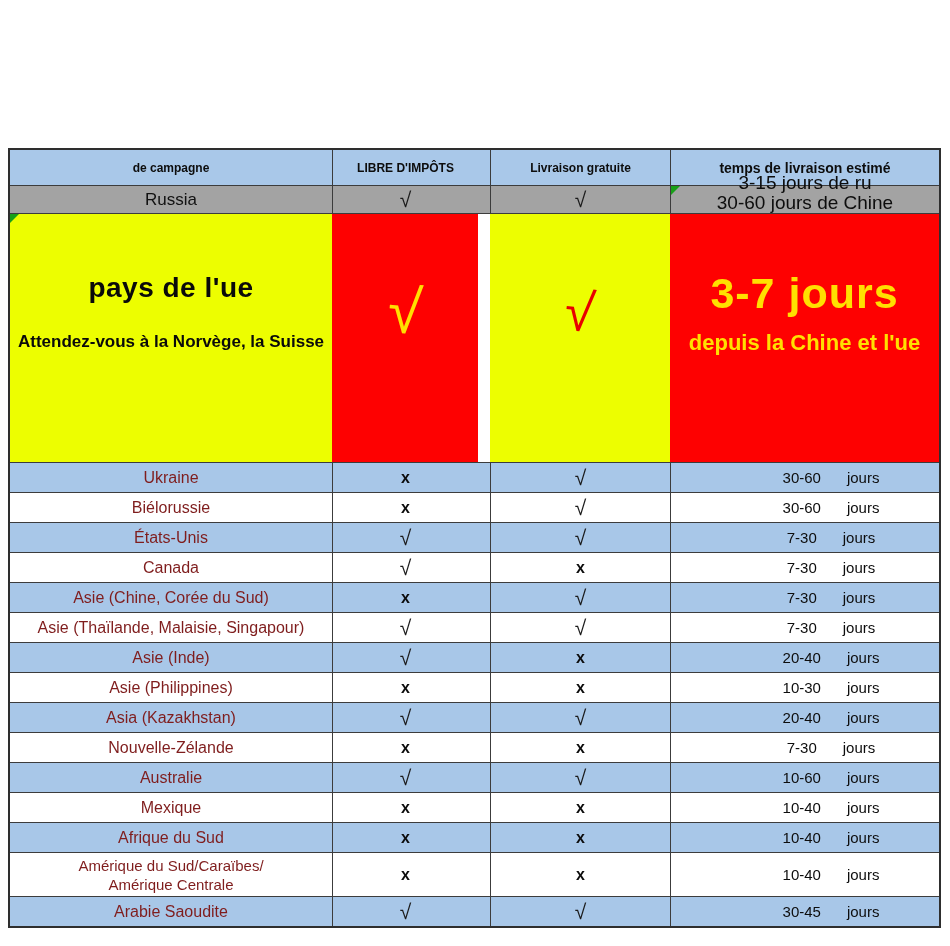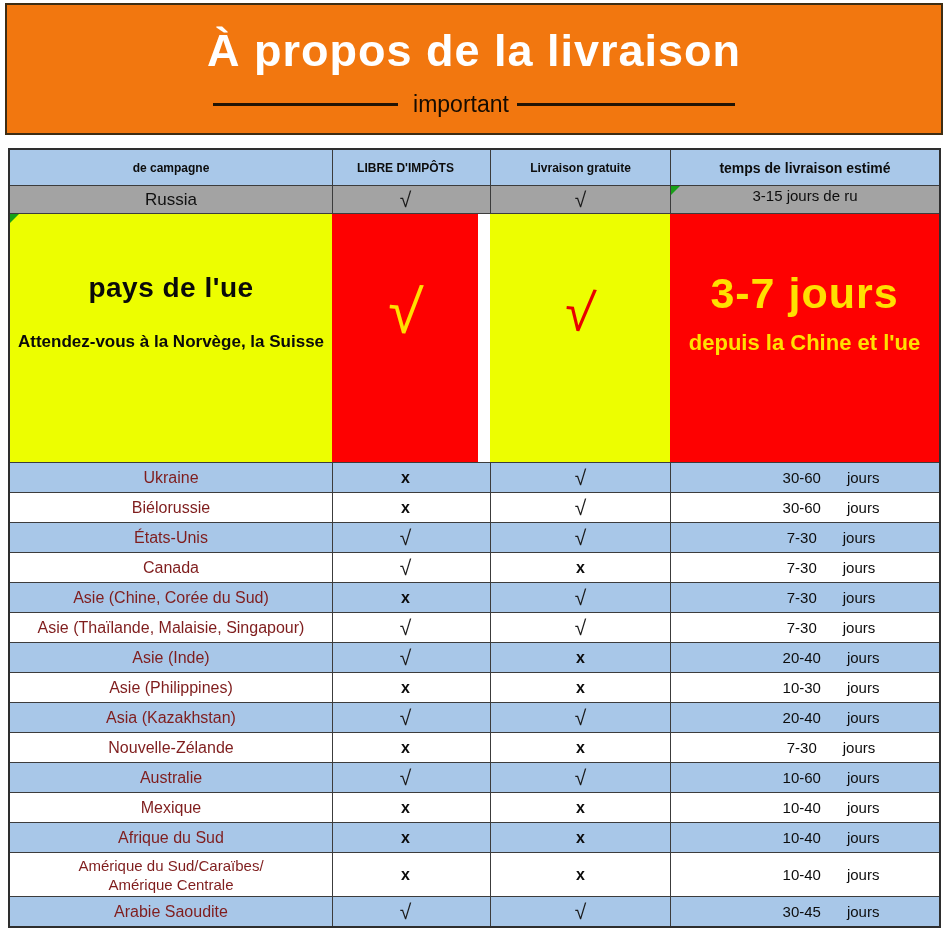--- a/index.html
+++ b/index.html
@@ -31,21 +31,21 @@
   .c2{width:146px;}
   .c3{width:180px;margin-left:12px;}
   .c4{flex:1;}
 
   .row.header{height:35px;background:var(--header-blue,#A9C8E9);}
   .row.header .cell{font-weight:bold;font-size:12px;color:#0d0d0d;}
   .row.header .c4{font-size:14px;}
 
   .row.russia{height:28px;background:#a3a3a3;}
   .row.russia .c1{font-size:17px;color:var(--text-dark,#111);}
-  .two-line{flex-direction:column;justify-content:space-between;font-size:15px;line-height:20px;color:#0d0d0d;gap:28px;}
+  .two-line{flex-direction:column;justify-content:flex-end;font-size:19px;line-height:20px;color:#0d0d0d;}
 
   .row.body-row:nth-of-type(even){background:var(--row-blue,#A8C7E8);}
   .row.body-row:nth-of-type(odd){background:#ffffff;}
   .row.body-row .c1{font-size:16px;color:#7f1d1d;text-align:center;flex-direction:column;line-height:19px;}
   .row.tall{height:44px;}
   .row.tall .c1{font-size:15px;}
 
   .mark.check{font-size:21px;font-weight:400;color:#1a1a1a;}
   .mark.cross{font-size:16px;font-weight:bold;color:#0d0d0d;}
 
@@ -66,28 +66,20 @@
   .eu-time-sub{margin-top:12px;font-size:22px;font-weight:bold;color:var(--accent-yellow,#FFE000);}
 
   .corner{position:absolute;left:0;top:0;width:0;height:0;
     border-top:9px solid var(--green-marker,#18A018);border-right:9px solid transparent;}
 </style>
 </head>
 <body>
 
 <div class="page">
 
-  <div class="banner">
-    <div class="banner-title">À propos de la livraison</div>
-    <div class="important">
-      <span class="line left"></span>
-      <span class="important-text">important</span>
-      <span class="line right"></span>
-    </div>
-  </div>
 
   <div class="table">
 
     <div class="row header">
       <div class="cell c1">de campagne</div>
       <div class="cell c2">LIBRE D'IMPÔTS</div>
       <div class="cell c3">Livraison gratuite</div>
       <div class="cell c4">temps de livraison estimé</div>
     </div>
 

